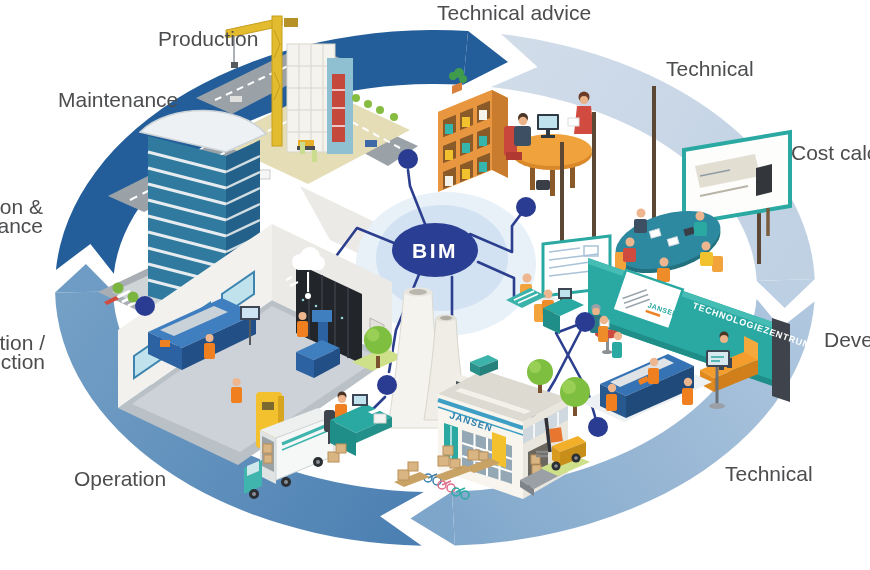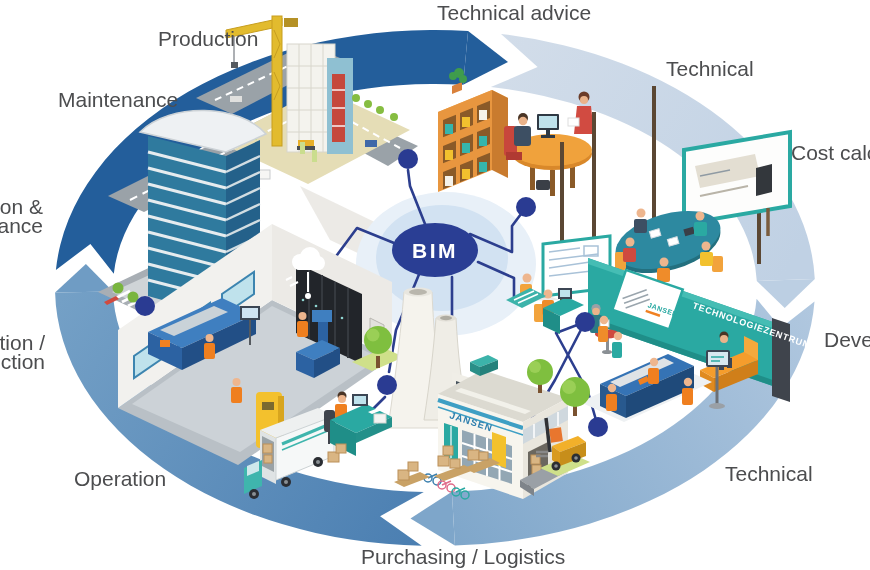--- a/index.html
+++ b/index.html
@@ -584,21 +584,20 @@
     <circle cx="387" cy="385" r="10"></circle>
     <circle cx="145" cy="306" r="10"></circle>
   </g>
 </svg>
 
 <div class="lbl s-tech">Technical advice</div>
 <div class="lbl s-plan">Technical</div>
 <div class="lbl s-cost">Cost calculation</div>
 <div class="lbl s-dev">Development</div>
 <div class="lbl s-train">Technical</div>
-<div class="lbl s-purch">Purchasing / Logistics</div>
 <div class="lbl s-prod">Operation</div>
 <div class="lbl s-inst">Installation /
 Construction</div>
 <div class="lbl s-op">Operation &amp;
 Maintenance</div>
 <div class="lbl s-ren">Maintenance</div>
 <div class="lbl s-dem">Production</div>
 </div>
 
 </body></html>

